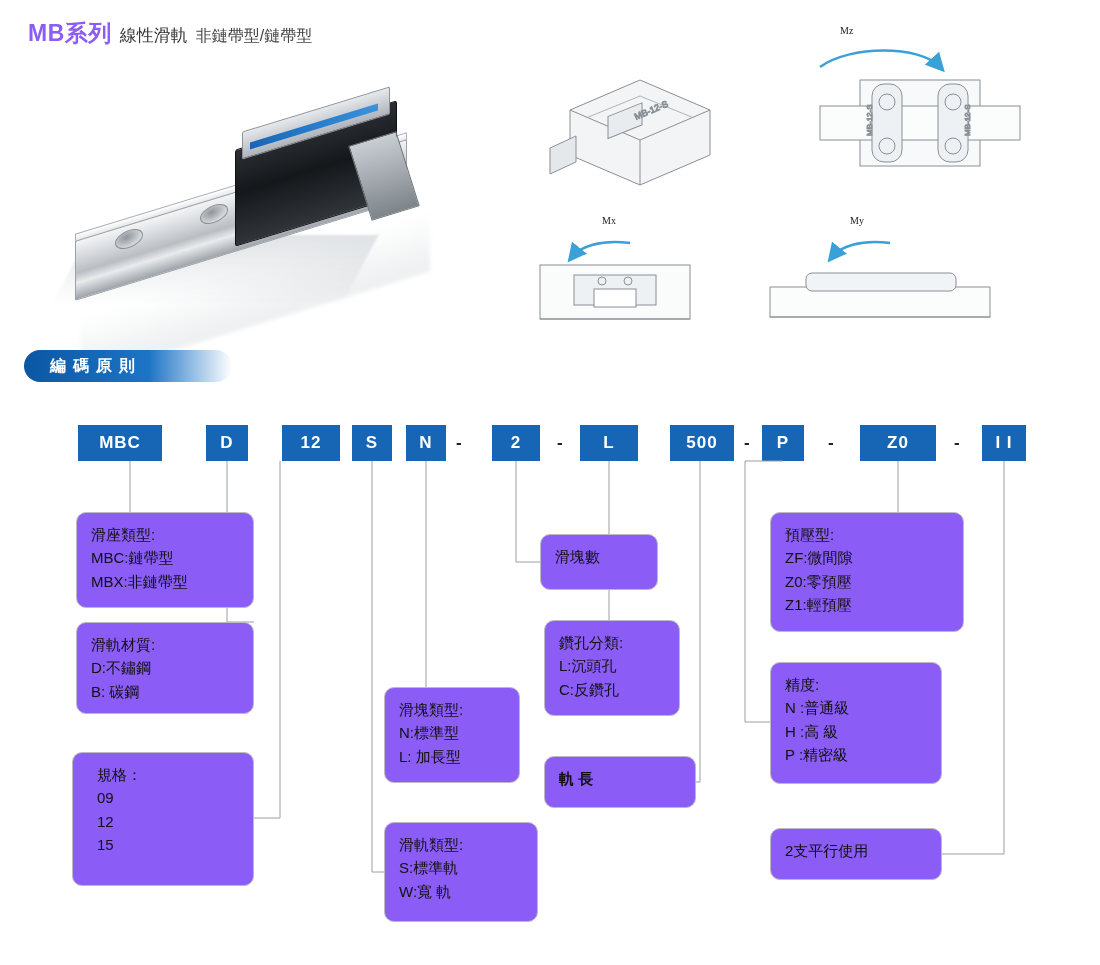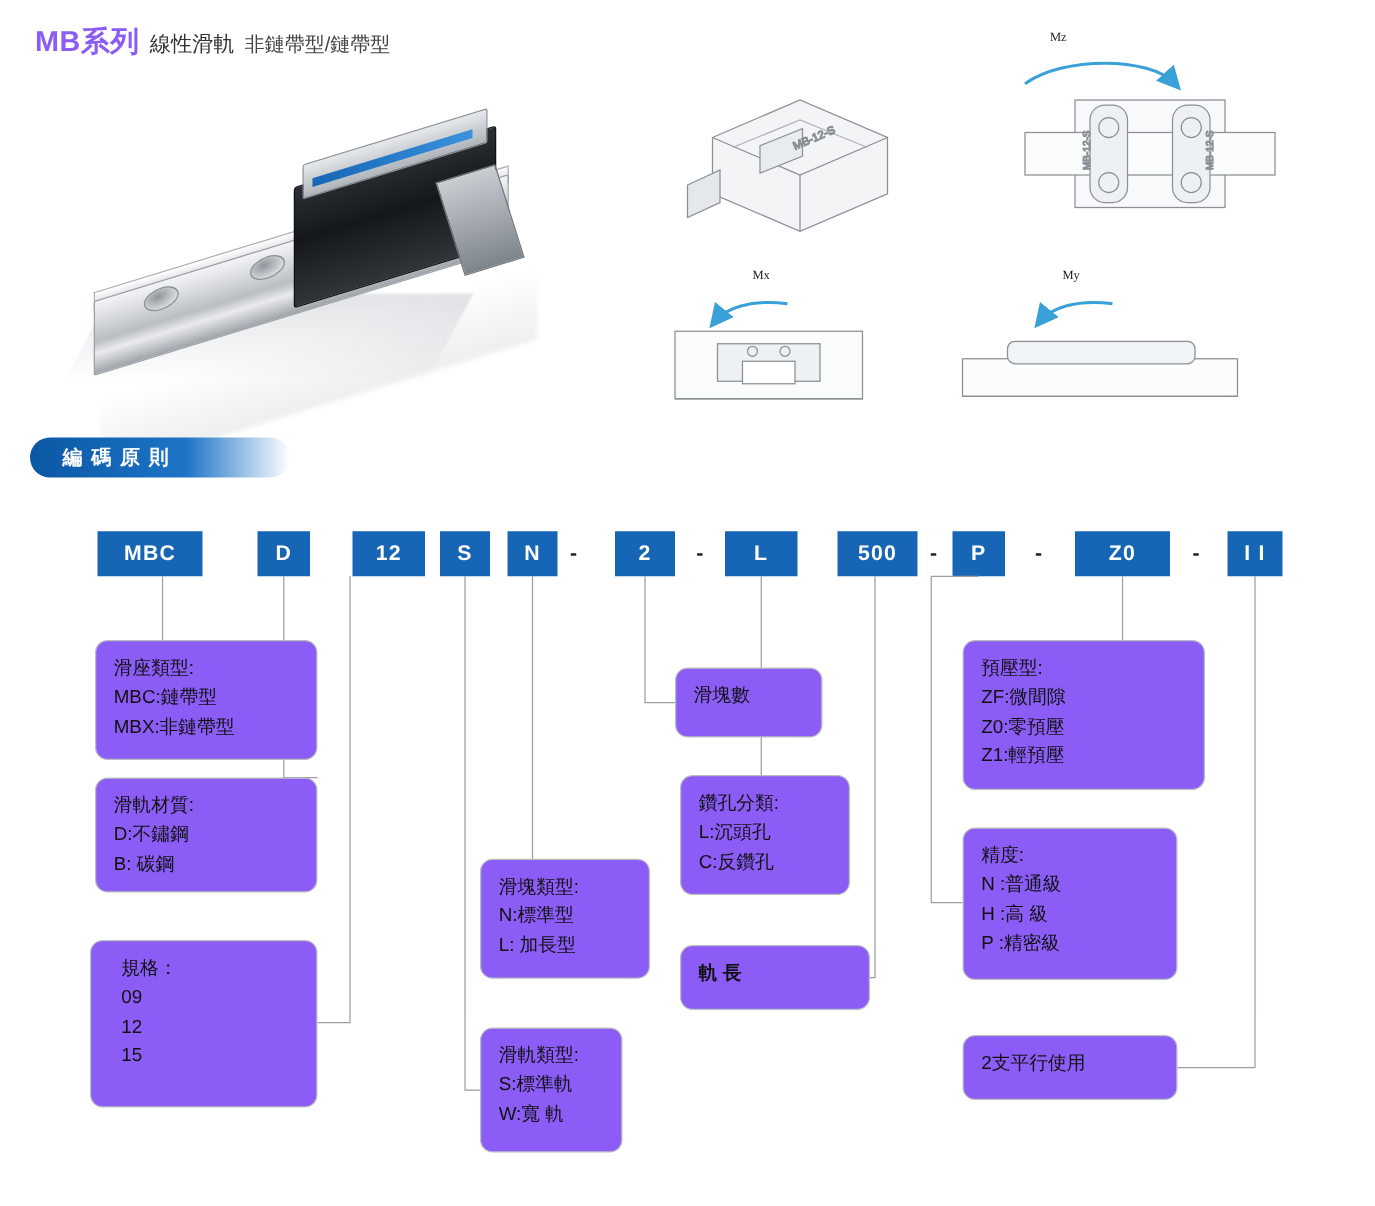--- a/index.html
+++ b/index.html
@@ -369,21 +369,21 @@
       <div>規格：</div>
       <div>09</div>
       <div>12</div>
       <div>15</div>
     </div>
     <div class="callout" style="left: 384px; top: 687px; width: 136px; min-height: 96px;">
       <div>滑塊類型:</div>
       <div>N:標準型</div>
       <div>L: 加長型</div>
     </div>
-    <div class="callout" style="left: 384px; top: 822px; width: 114px; min-height: 100px;">
+    <div class="callout" style="left: 384px; top: 822px; width: 154px; min-height: 100px;">
       <div>滑軌類型:</div>
       <div>S:標準軌</div>
       <div>W:寬 軌</div>
     </div>
     <div class="callout" style="left: 540px; top: 534px; width: 118px; min-height: 56px;">
       <div>滑塊數</div>
     </div>
     <div class="callout" style="left: 544px; top: 620px; width: 136px; min-height: 96px;">
       <div>鑽孔分類:</div>
       <div>L:沉頭孔</div>

